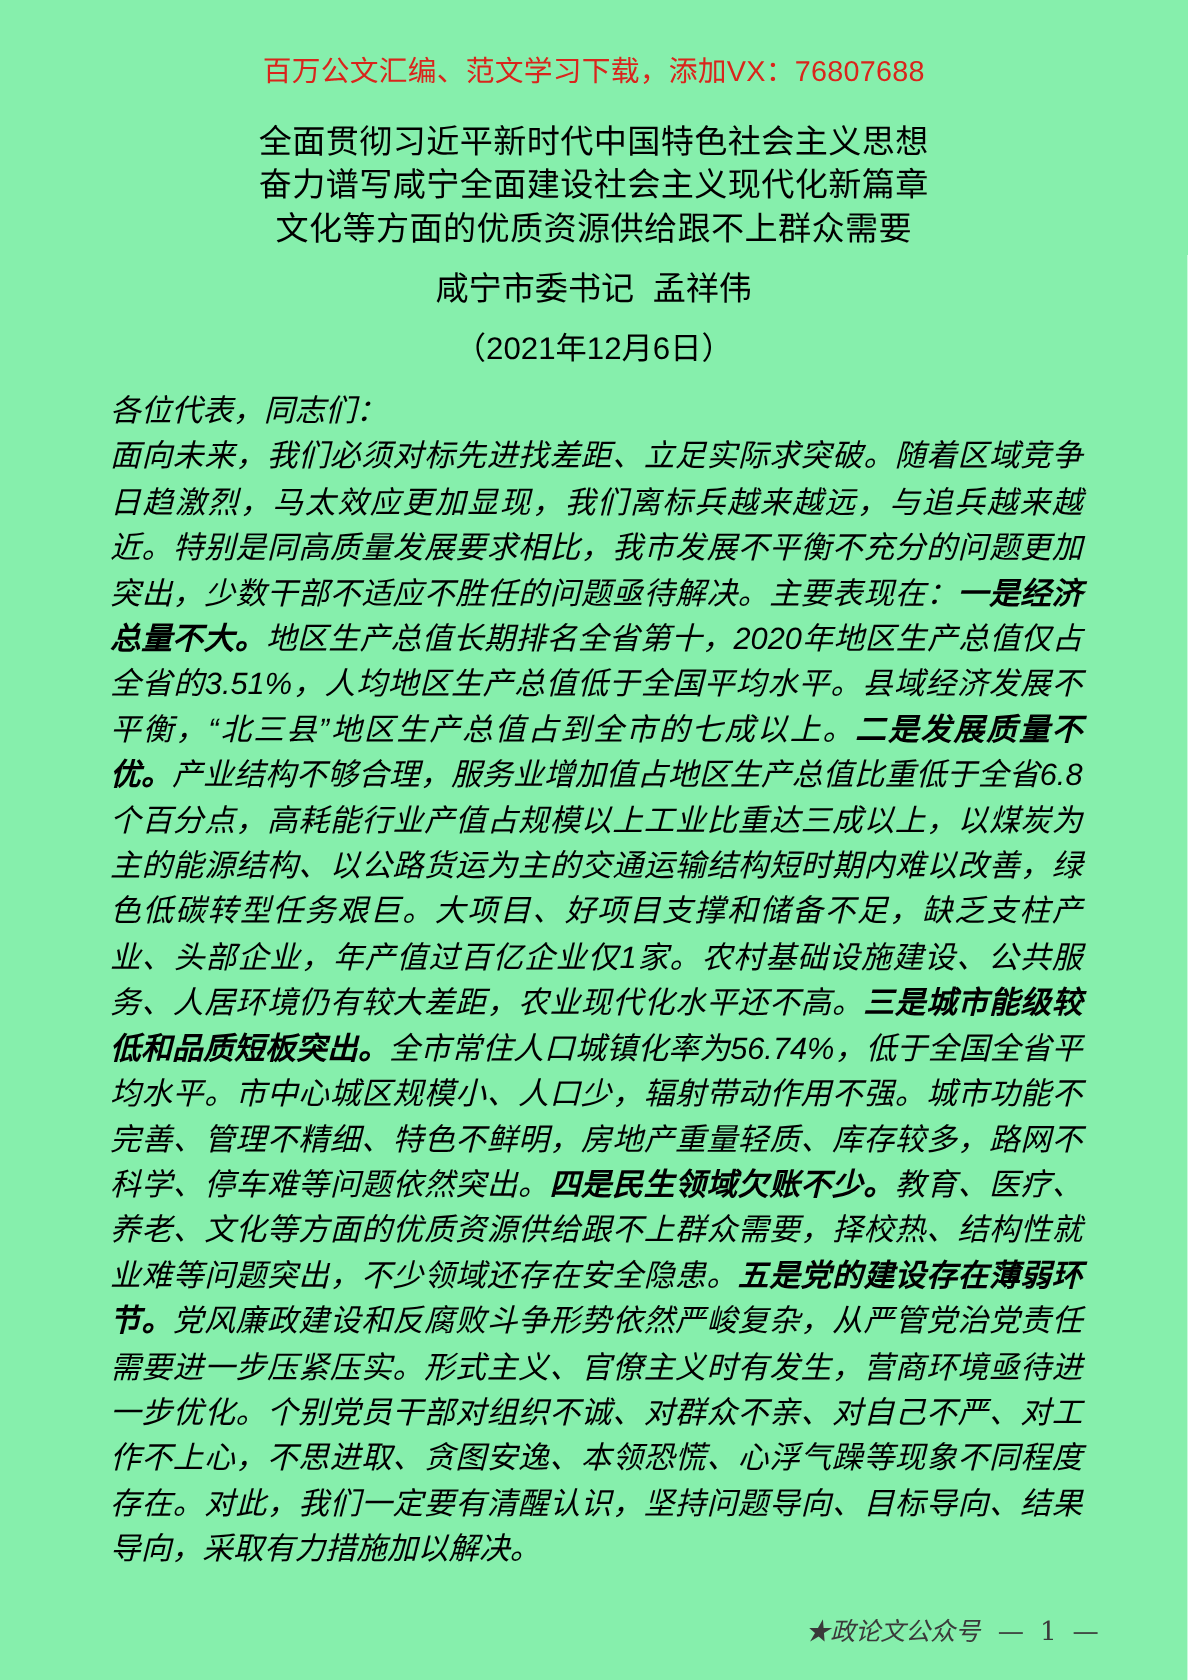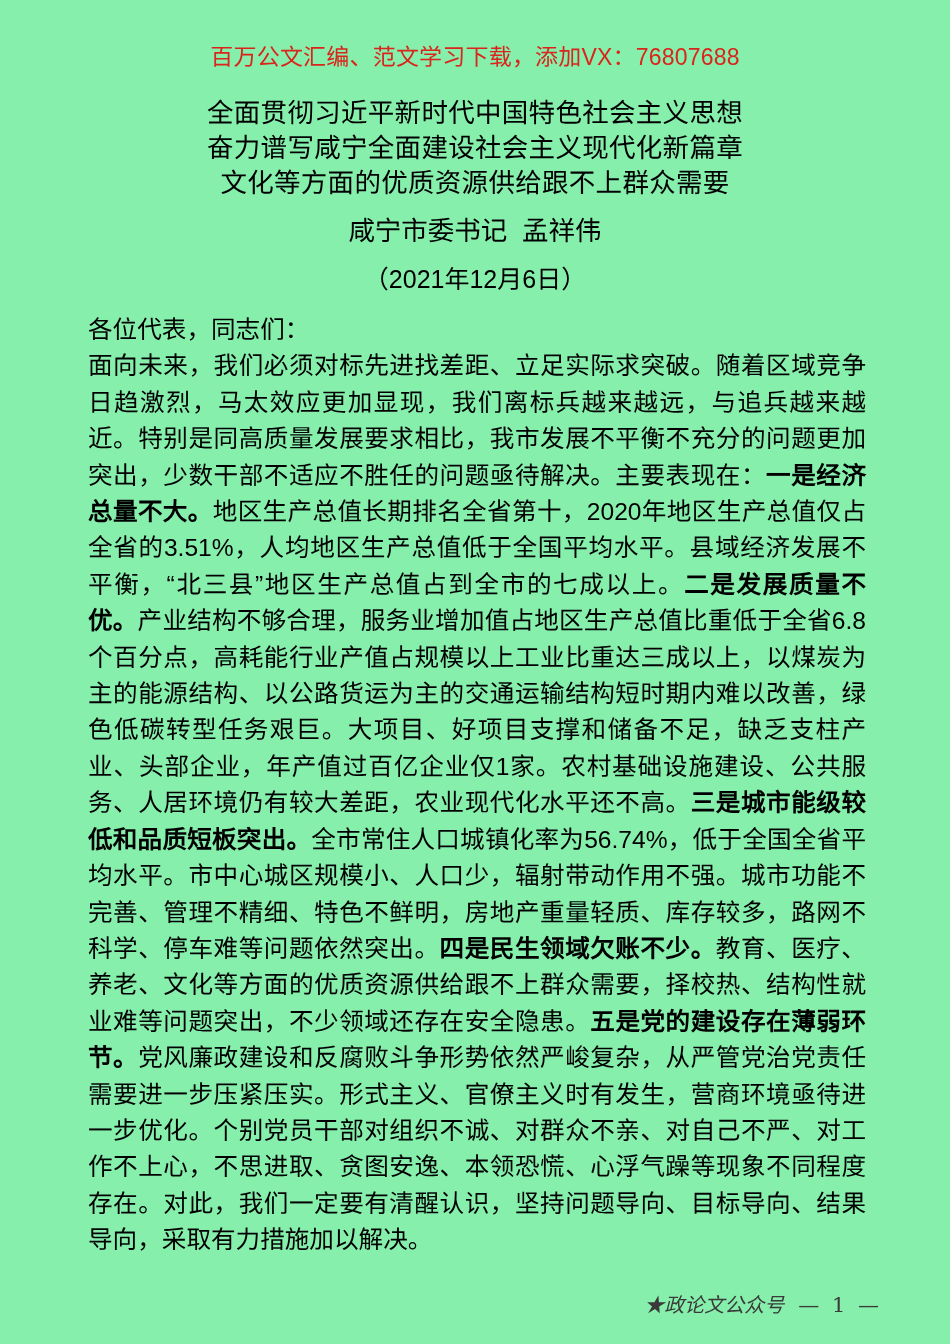--- a/index.html
+++ b/index.html
@@ -75,20 +75,21 @@
     width: 778px;
     font-size: 24.6px;
     line-height: 36.4px;
     text-align: justify;
     text-justify: inter-character;
     letter-spacing: 0px;
   }
   .para {
     margin: 0;
     text-indent: 0;
+    font-style: italic;
   }
   .para.indent {
     text-indent: 2em;
   }
   b.lead {
     font-weight: 700;
   }
 
   
   .footer {

